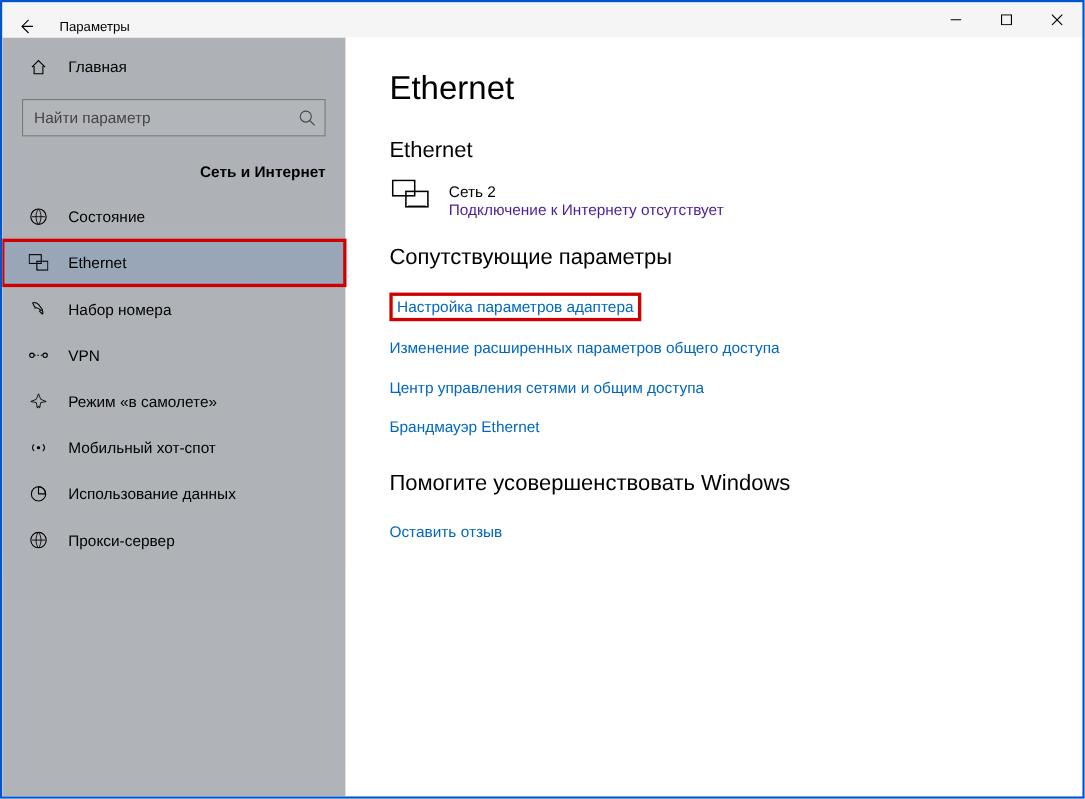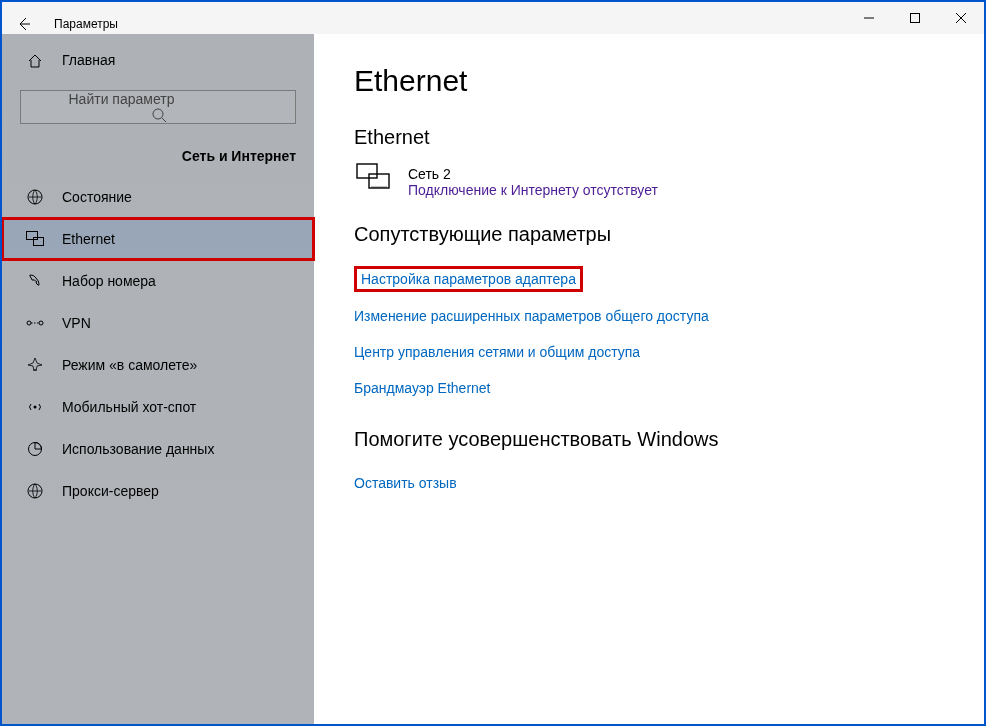--- a/index.html
+++ b/index.html
@@ -78,21 +78,20 @@
       cursor: pointer;
     }
     .search-box {
       margin: 6px 18px 18px 18px;
       height: 34px;
       border: 1px solid #7a7a7a;
       background: rgba(255,255,255,0.05);
       display: flex;
       align-items: center;
       padding: 0 8px 0 10px;
-      flex-direction: column;
     }
     .search-box input {
       flex: 1;
       border: none;
       background: transparent;
       outline: none;
       font-size: 14px;
       color: #333;
     }
     .search-box input::placeholder { color: #444; }

